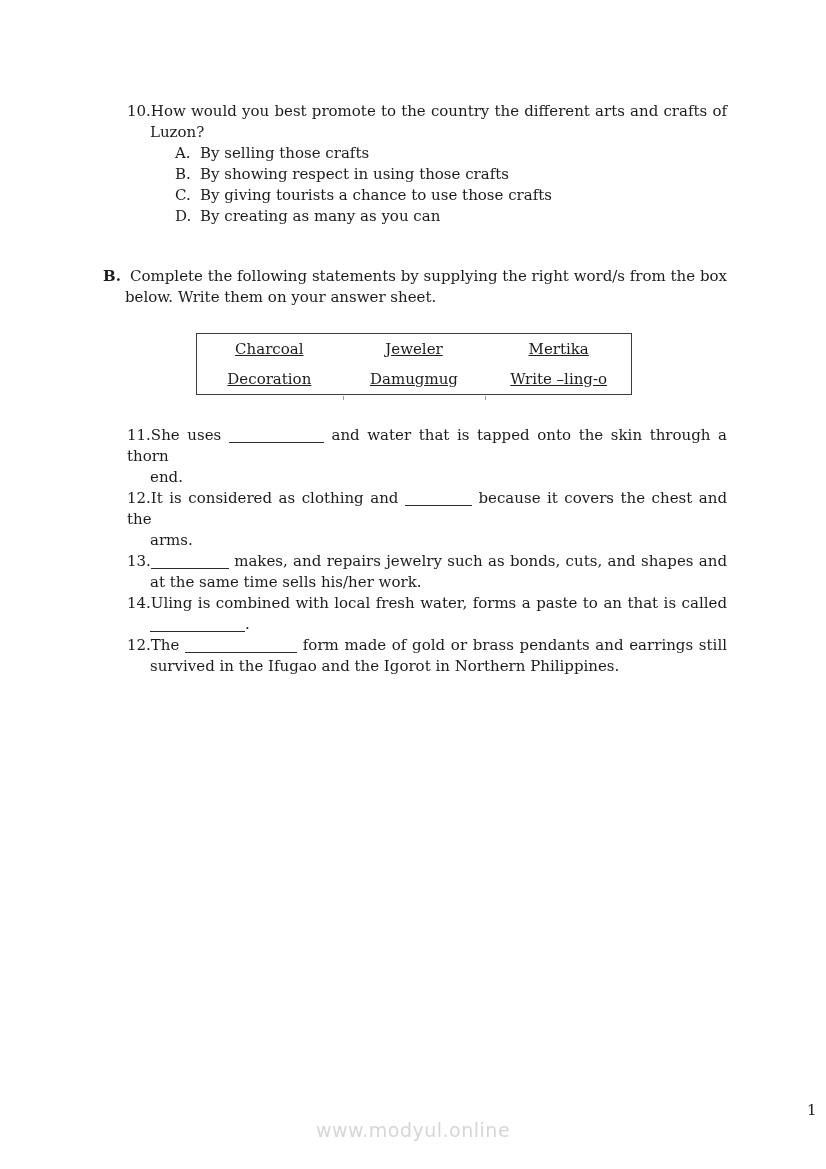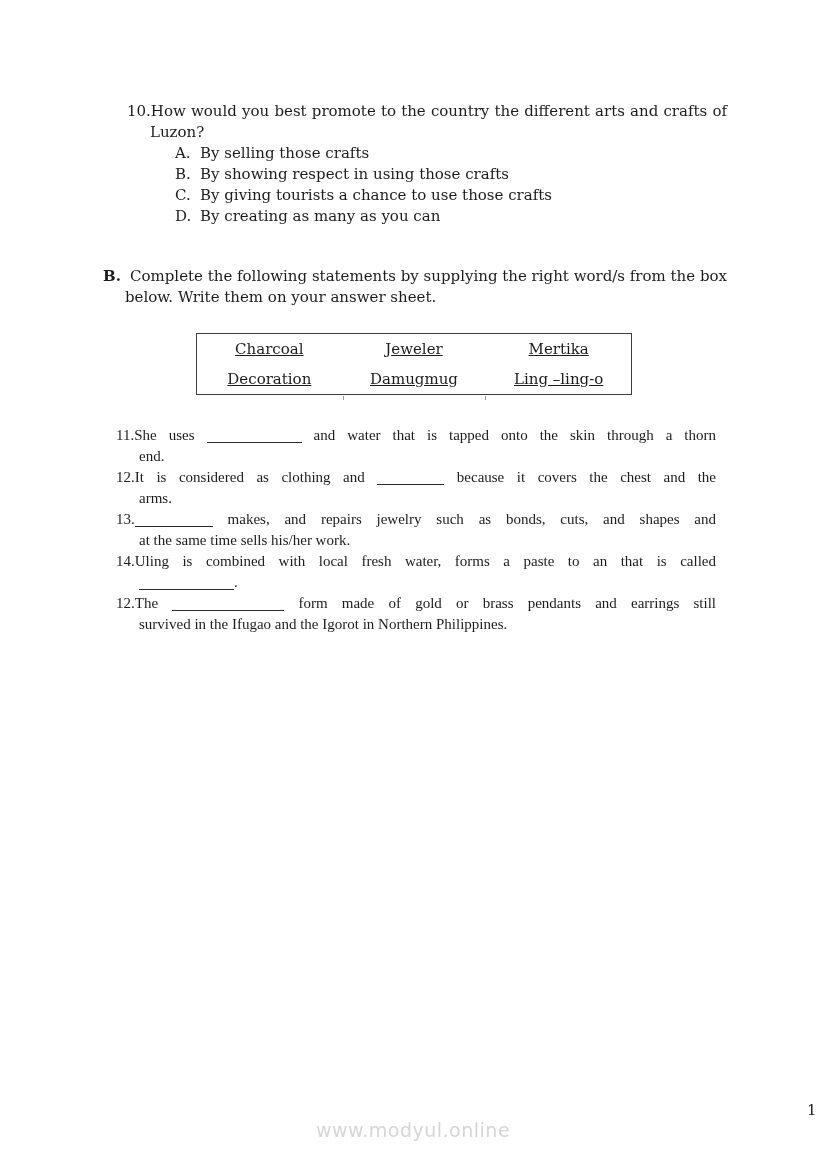--- a/index.html
+++ b/index.html
@@ -36,21 +36,21 @@
     width:434px; height:60px;
     border:1.5px solid #3d3d3d;
     display:grid;
     grid-template-columns:1fr 1fr 1fr;
     grid-template-rows:1fr 1fr;
   }
   .wbcell { display:flex; align-items:center; justify-content:center;text-decoration:underline; }
   .tick { position:absolute; width:1px; height:4px; background:#9a9a9a; bottom:-6px; }
   .tick1 { left:146px; }
   .tick2 { left:288px; }
-  #items { position:absolute; top:425px; left:116px; width:600px;font-family:Liberation Serif, serif; }
+  #items { position:absolute; top:425px; left:127px; width:600px; }
   #pagenum { position:absolute; top:1100px; left:0; width:826px; text-align:right; line-height:21px; }
   #watermark {
     position:absolute; top:1118px; left:0; width:826px;
     text-align:center;
     font-family:"DejaVu Sans","Liberation Sans",sans-serif;
     font-size:19px;
     letter-spacing:0.5px;
     color:#d6d6d6;
     line-height:24px;
   }
@@ -73,21 +73,21 @@
     <div class="line just"><span class="blabel">B.</span><span>Complete the following statements by supplying the right word/s from the box</span></div>
     <div class="line" style="margin-left:22px;">below. Write them on your answer sheet.</div>
   </div>
 
   <div id="wordbox">
     <div class="wbcell">Charcoal</div>
     <div class="wbcell">Jeweler</div>
     <div class="wbcell">Mertika</div>
     <div class="wbcell">Decoration</div>
     <div class="wbcell">Damugmug</div>
-    <div class="wbcell">Ling –ling-o</div>
+    <div class="wbcell">Write –ling-o</div>
     <div class="tick tick1"></div>
     <div class="tick tick2"></div>
   </div>
 
   <div id="items">
     <div class="line just"><span>11.</span><span>She uses</span> <span class="blank b95"></span> <span>and water that is tapped onto the skin through a thorn</span></div>
     <div class="line indent">end.</div>
 
     <div class="line just"><span>12.</span><span>It is considered as clothing and</span> <span class="blank b67"></span> <span>because it covers the chest and the</span></div>
     <div class="line indent">arms.</div>

